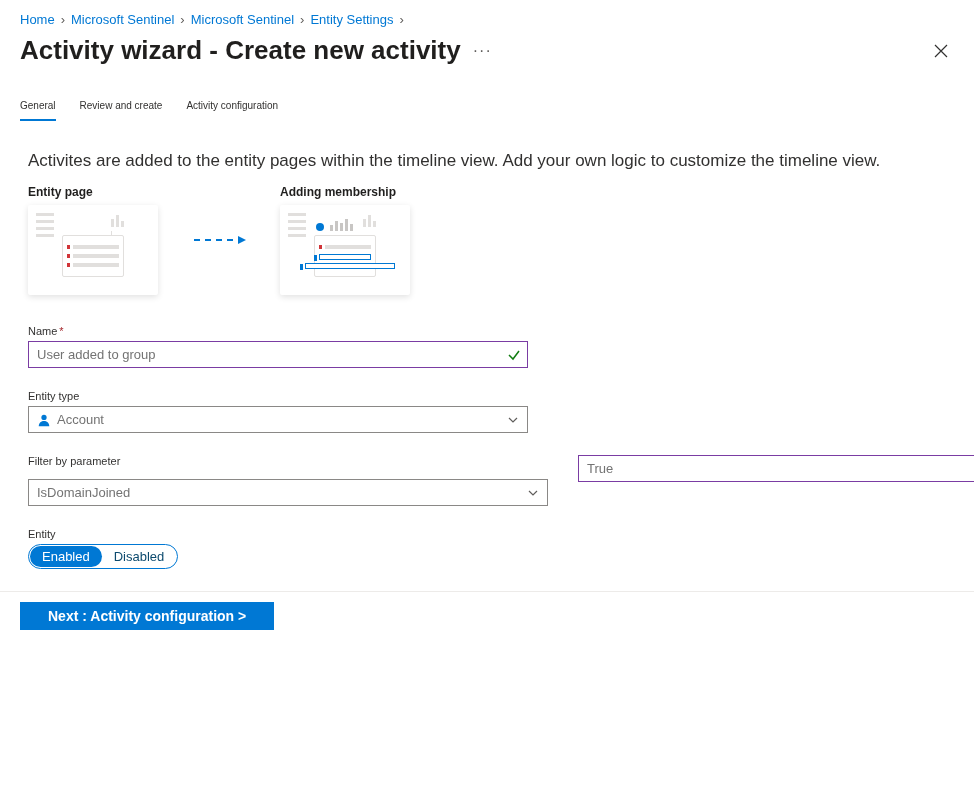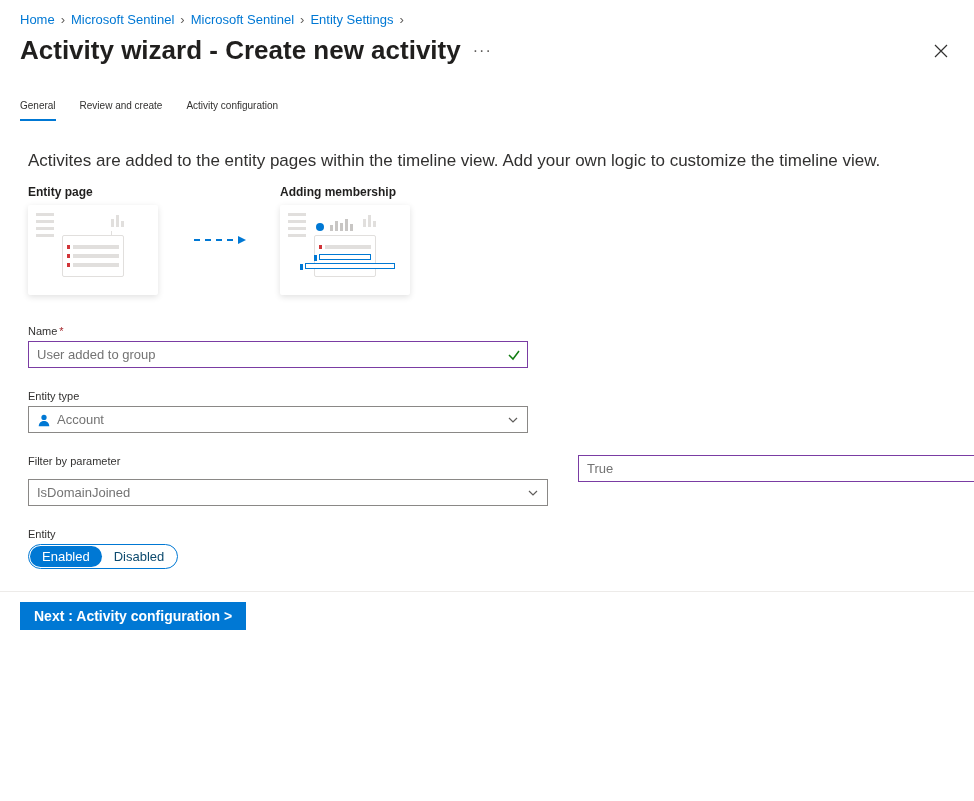--- a/index.html
+++ b/index.html
@@ -92,21 +92,21 @@
   }
   .toggle-opt { font-size: 13px; padding: 3px 12px; border-radius: 12px; cursor:pointer; }
   .toggle-opt.active { background: #0078d4; color: #fff; }
   .toggle-opt.inactive { color: #0c4a6e; }
   
   .footer {
     border-top: 1px solid #edebe9; margin-top: 18px; padding: 10px 20px 18px 20px;
   }
   .primary-btn {
     background: #0078d4; color: #fff; border: none; font-size: 14px;
-    padding: 6px 14px; cursor: pointer; font-family: inherit; font-weight:600;
+    padding: 6px 28px; cursor: pointer; font-family: inherit; font-weight:600;
   }
   svg { display:block; }
 </style>
 </head>
 <body>
 
 <div class="page">
 
   <div class="breadcrumb">
     <a>Home</a>

